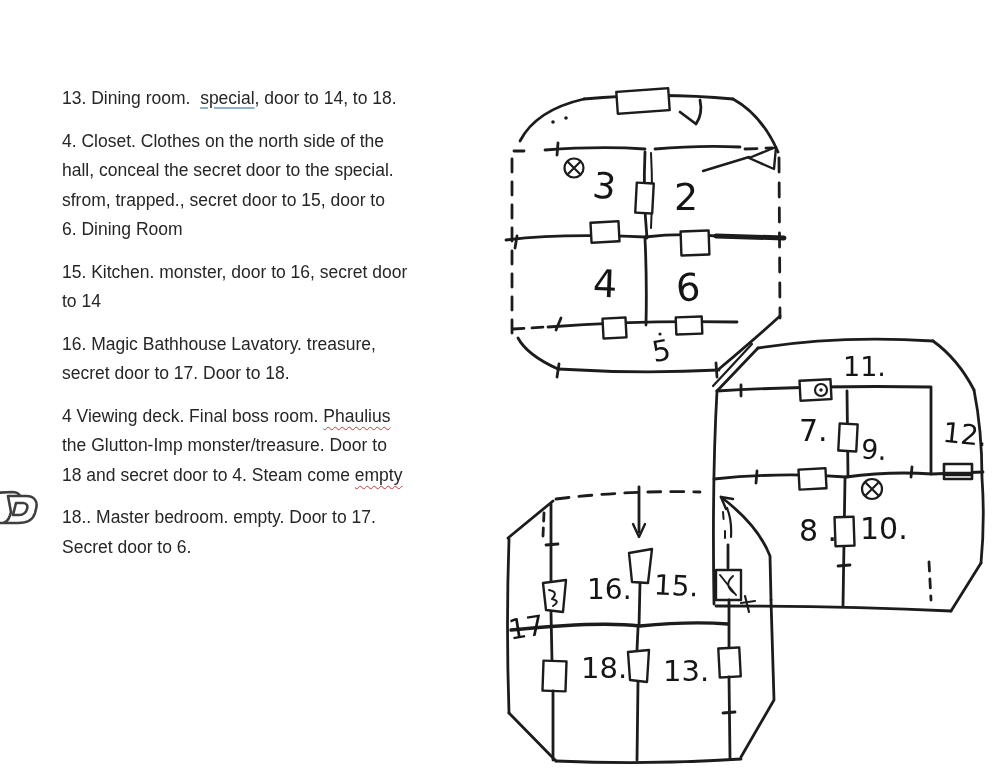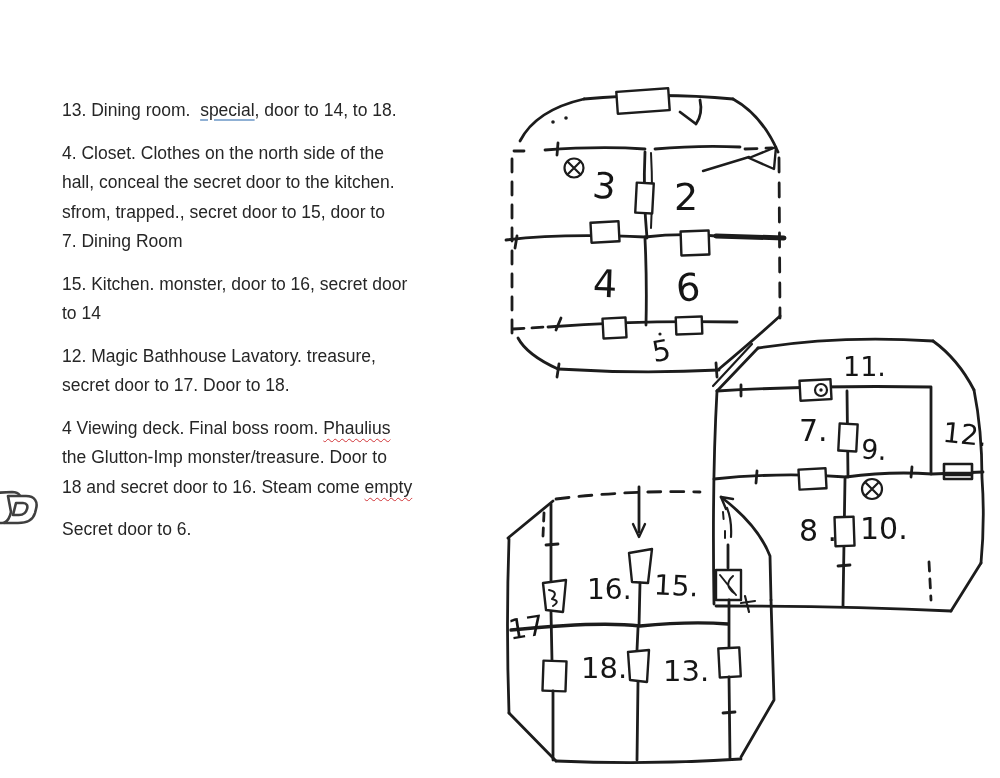--- a/index.html
+++ b/index.html
@@ -5,21 +5,21 @@
   html,body{margin:0;padding:0;}
   body{
     width:1000px;height:778px;position:relative;overflow:hidden;
     background:#ffffff;
     font-family:"Liberation Sans", sans-serif;
   }
   .text-column{
     position:absolute;left:62px;top:84px;width:420px;
     color:#262626;font-size:17.5px;line-height:29.5px;
   }
-  .para{margin:12px 0 13px 0;}
+  .para{margin:0 0 13px 0;}
   .line{display:block;white-space:pre;}
   .run{white-space:pre;}
   .run-link{
     text-decoration:underline;
     text-decoration-color:#8fb0d4;
     text-decoration-thickness:1.5px;
     text-underline-offset:3px;
   }
   .run-misspell{
     text-decoration:underline wavy #d13438;
@@ -35,38 +35,39 @@
 </style>
 </head>
 <body>
 
 <div class="text-column">
     <div class="para">
       <div class="line"><span class="run">13. Dining room.  </span><span class="run run-link">special</span><span class="run">, door to 14, to 18.</span></div>
     </div>
     <div class="para">
       <div class="line"><span class="run">4. Closet. Clothes on the north side of the</span></div>
-      <div class="line"><span class="run">hall, conceal the secret door to the kitchen.</span></div>
+      <div class="line"><span class="run">hall, conceal the secret door to the special.</span></div>
       <div class="line"><span class="run">sfrom, trapped., secret door to 15, door to</span></div>
-      <div class="line"><span class="run">7. Dining Room</span></div>
+      <div class="line"><span class="run">6. Dining Room</span></div>
     </div>
     <div class="para">
       <div class="line"><span class="run">15. Kitchen. monster, door to 16, secret door</span></div>
       <div class="line"><span class="run">to 14</span></div>
     </div>
     <div class="para">
-      <div class="line"><span class="run">12. Magic Bathhouse Lavatory. treasure,</span></div>
+      <div class="line"><span class="run">16. Magic Bathhouse Lavatory. treasure,</span></div>
       <div class="line"><span class="run">secret door to 17. Door to 18.</span></div>
     </div>
     <div class="para">
       <div class="line"><span class="run">4 Viewing deck. Final boss room. </span><span class="run run-misspell">Phaulius</span></div>
       <div class="line"><span class="run">the Glutton-Imp monster/treasure. Door to</span></div>
-      <div class="line"><span class="run">18 and secret door to 16. Steam come </span><span class="run run-misspell">empty</span></div>
-    </div>
-    <div class="para">
+      <div class="line"><span class="run">18 and secret door to 4. Steam come </span><span class="run run-misspell">empty</span></div>
+    </div>
+    <div class="para">
+      <div class="line"><span class="run">18.. Master bedroom. empty. Door to 17.</span></div>
       <div class="line"><span class="run">Secret door to 6.</span></div>
     </div>
   </div>
 
 <div class="margin-tool">
   <svg width="56" height="44" viewBox="0 0 56 44">
     <g fill="none" stroke="#3f3f3f" stroke-width="2.6" stroke-linejoin="round" stroke-linecap="round">
       <path d="M -4 8 L 16 7 C 24 7 26 12 24 19 L 21 28 C 19 35 14 38 6 38 L -4 38"></path>
       <path d="M 12 11 L 30 11 C 39 11 42 17 40 24 L 39 28 C 37 35 30 38 22 38 L 8 38 C 12 36 14 32 15 27 Z" fill="#ffffff"></path>
       <path d="M 20 18 L 27 18 C 31 18 32 21 31 24 C 30 28 27 30 23 30 L 17 30 Z"></path>

